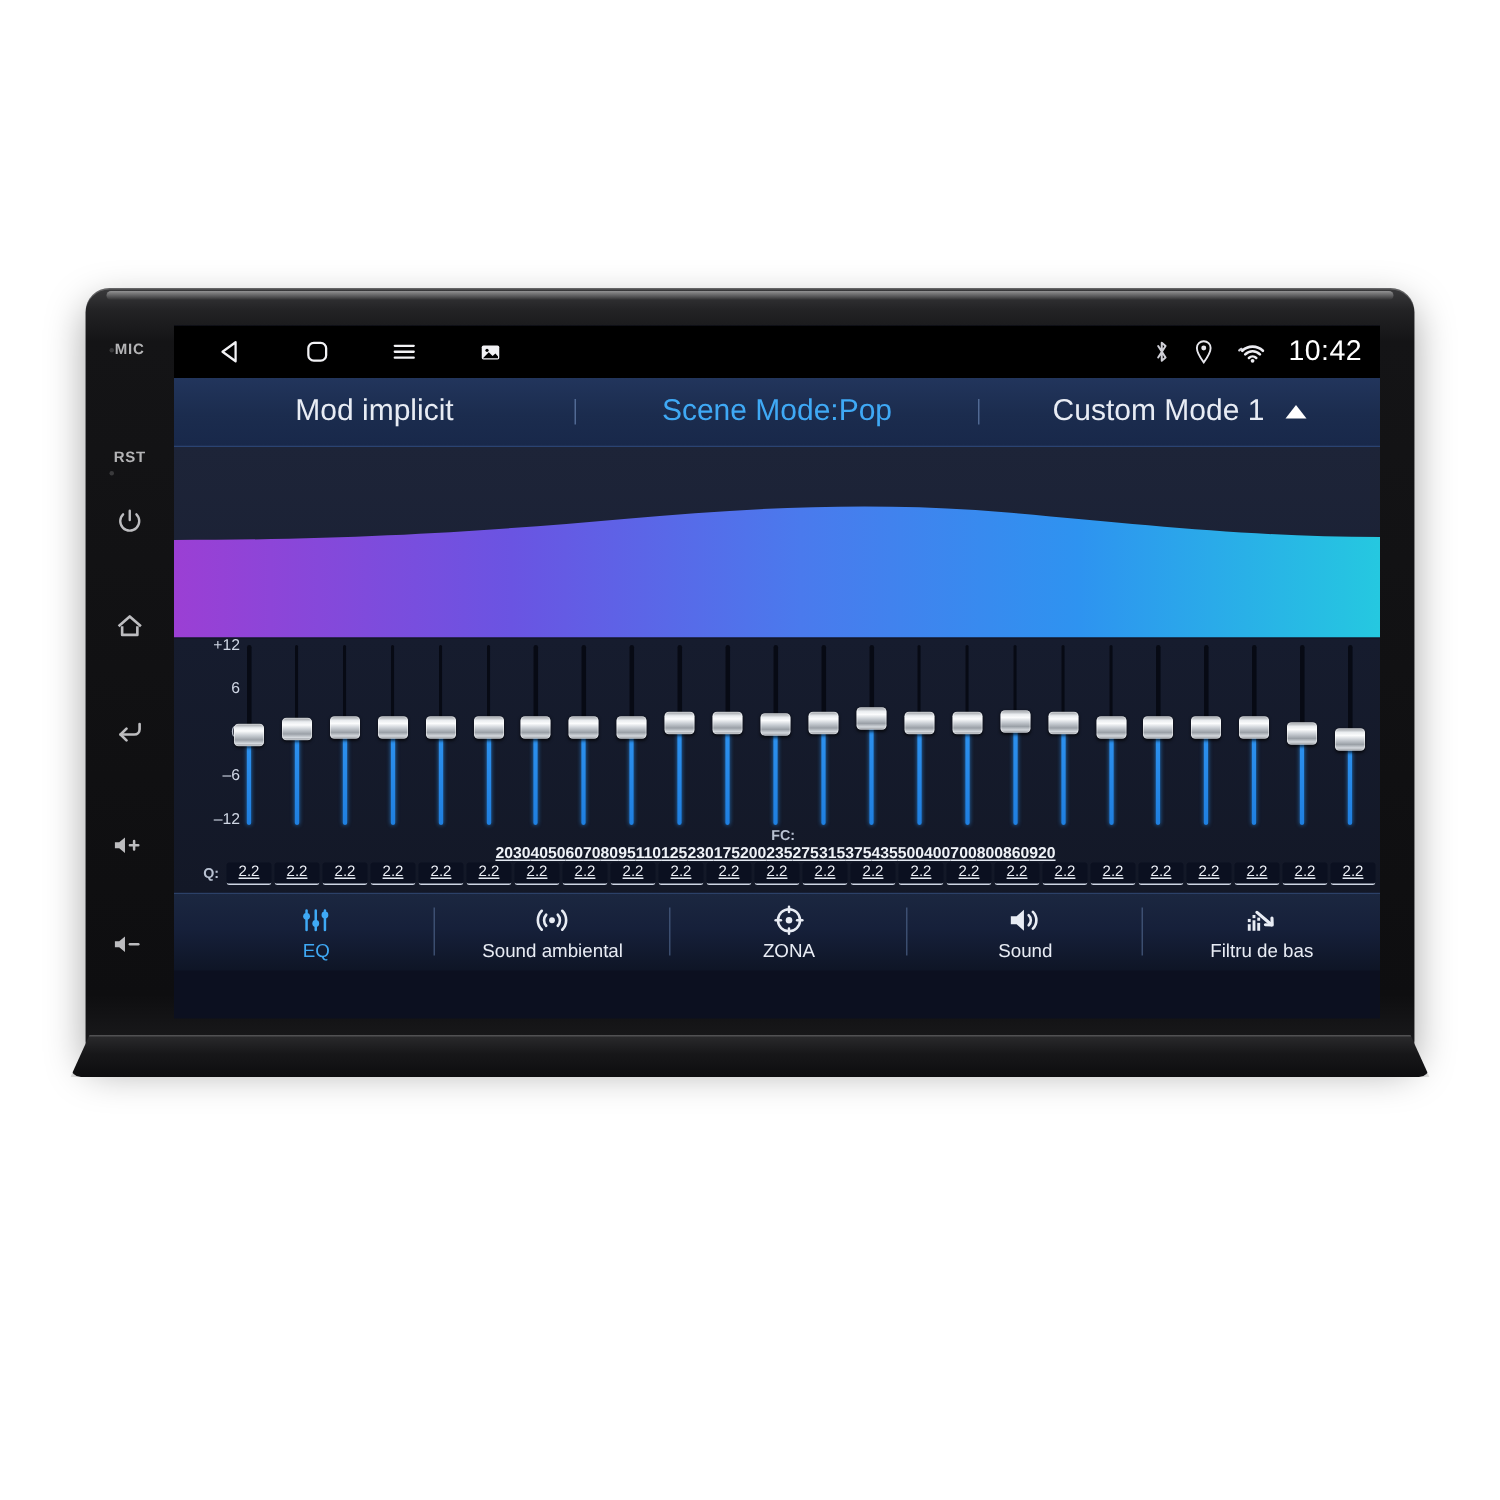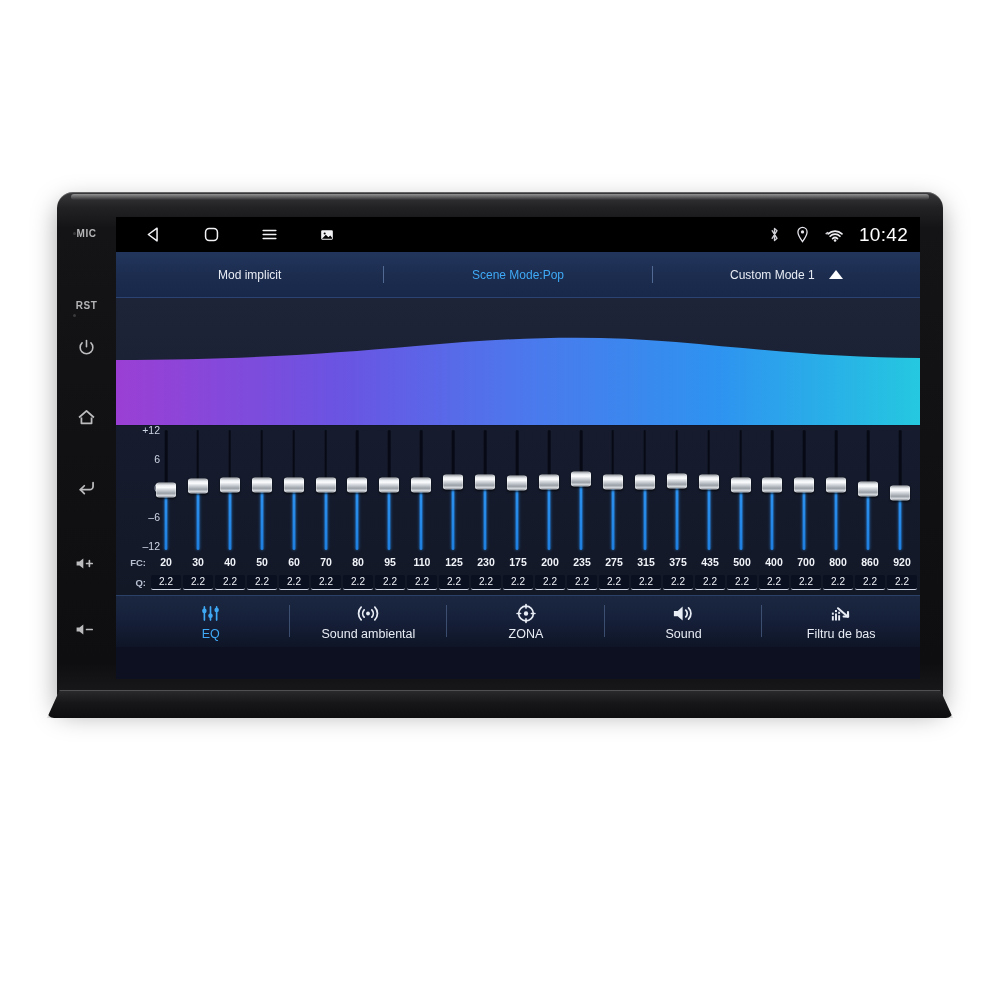--- a/index.html
+++ b/index.html
@@ -72,21 +72,21 @@
 
   
   #modebar{
     height:45px;display:flex;align-items:center;
     background:linear-gradient(180deg,#22355c 0%,#1b2c4e 55%,#18284a 100%);
     border-bottom:1px solid #2a4372;
     position:relative;
   }
   .modecell{
     flex:1;display:flex;align-items:center;justify-content:center;
-    font-size:12px;color:#e8ecf4;height:100%;position:relative;gap:14px;
+    font-size:20px;color:#e8ecf4;height:100%;position:relative;gap:14px;
   }
   .modecell.accent{color:#3fa9f5;}
   .modesep{width:1px;height:17px;background:#5b74a0;opacity:.85;}
   .tri-up{
     width:0;height:0;border-left:7px solid transparent;border-right:7px solid transparent;
     border-bottom:9px solid #ffffff;
   }
 
   
   #curve{
@@ -126,27 +126,27 @@
     width:20px;height:15px;border-radius:3px;
     background:linear-gradient(180deg,#8f9399 0%,#e9ecef 18%,#fbfcfd 32%,#c9ced4 52%,#9aa0a7 72%,#d5d9de 88%,#7e838a 100%);
     box-shadow:0 1px 2px rgba(0,0,0,.65), inset 0 0 0 .6px rgba(255,255,255,.5);
   }
 
   
   #fcrow,#qrow{
     position:absolute;left:0;right:2px;display:flex;align-items:center;
     font-size:10px;color:#e4e9f2;
   }
-  #fcrow{top:126px;height:20px;}
+  #fcrow{top:126px;height:20px;flex-direction:column;}
   #qrow{top:146px;height:20px;}
   .rowlabel{
     width:34px;text-align:right;padding-right:4px;box-sizing:border-box;
     font-size:9.5px;color:#b9c2d2;font-weight:bold;
   }
-  .rowcells{flex:1;display:flex;}
+  .rowcells{flex:1;display:flex;text-decoration:underline;}
   .fccell{flex:1;text-align:center;font-weight:bold;font-size:10.5px;color:#f0f3f8;}
   .qcell{
     flex:1;margin:0 1.4px;text-align:center;font-size:10px;color:#eef1f7;
     background:#0b1020;border-radius:2px;padding:1.5px 0;
     border-bottom:1.2px solid #cfd6e4;box-sizing:border-box;
   }
 
   
   #tabbar{
     height:51px;display:flex;align-items:stretch;

